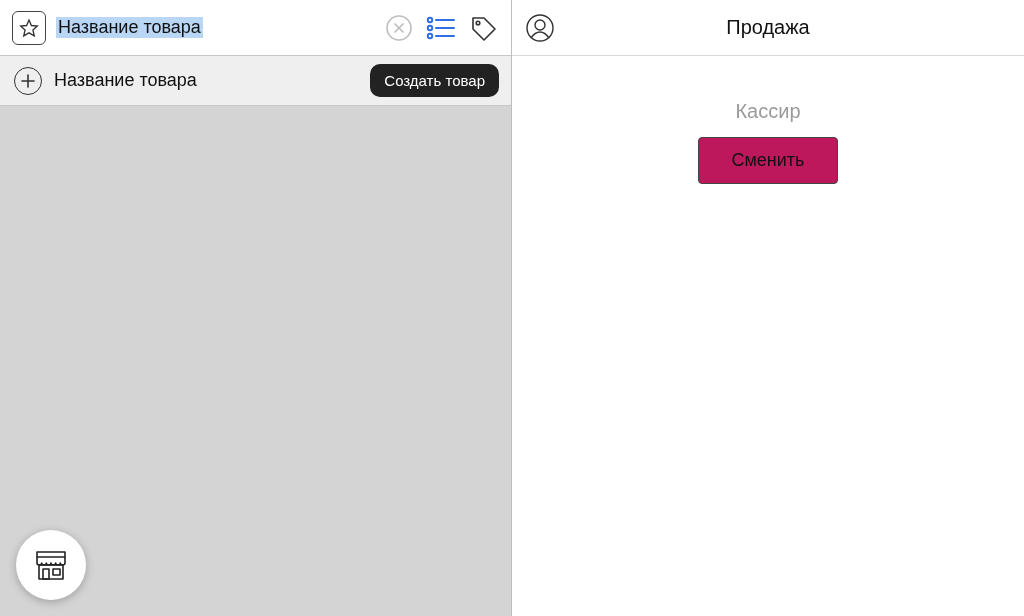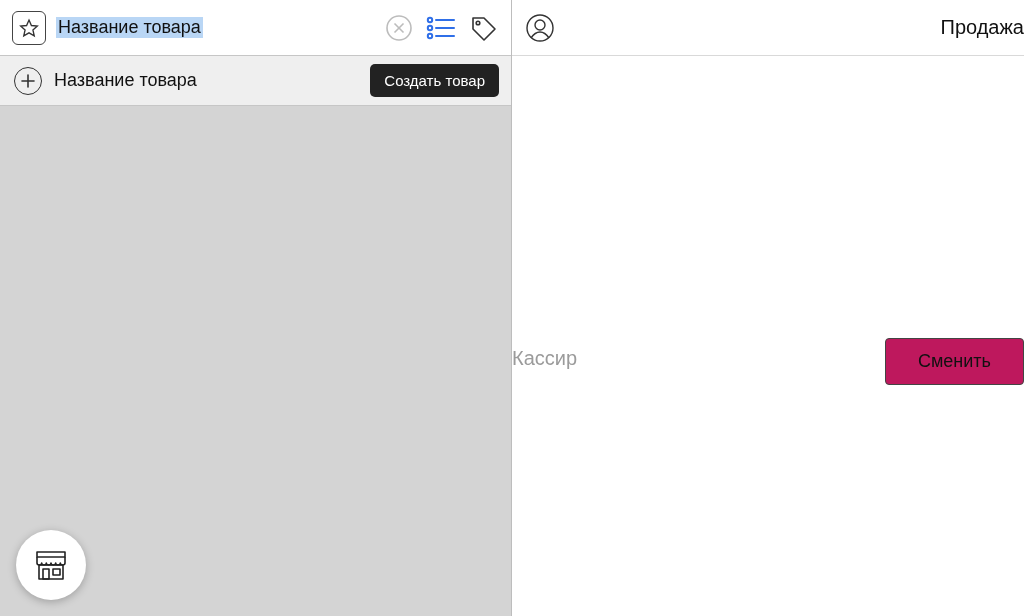--- a/index.html
+++ b/index.html
@@ -86,21 +86,21 @@
     }
     .item-label {
       flex: 1;
       font-size: 18px;
       color: #111;
     }
     .btn-dark {
       background: #222;
       color: #fff;
       border: none;
-      border-radius: 5px;
+      border-radius: 10px;
       padding: 8px 14px;
       font-size: 15px;
       cursor: pointer;
     }
     .left-body {
       flex: 1;
       background: #d4d4d4;
     }
     .fab {
       position: absolute;
@@ -129,34 +129,33 @@
       display: flex;
       align-items: center;
       border-bottom: 1px solid #d9d9d9;
       padding: 0 12px;
       position: relative;
     }
     .right-header .title {
       position: absolute;
       left: 0;
       right: 0;
-      text-align: right;
+      text-align: center;
       font-size: 20px;
       font-weight: 400;
       color: #111;
       pointer-events: none;
     }
     .right-body {
       flex: 1;
       display: flex;
-      flex-direction: row;
+      flex-direction: column;
       align-items: center;
       padding-top: 44px;
-      gap: 2px;
-      justify-content: space-between;
+      gap: 8px;
     }
     .muted-label {
       font-size: 20px;
       color: #9b9b9b;
       font-weight: 400;
     }
     .cashier-name {
       font-size: 21px;
       color: #111;
       font-weight: 400;

